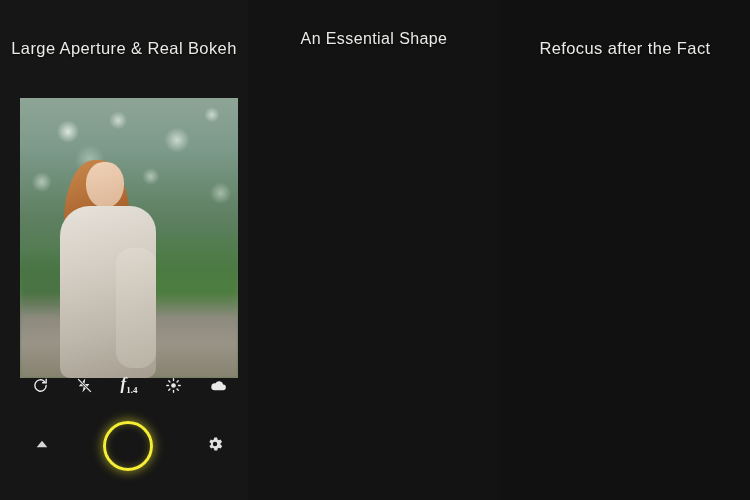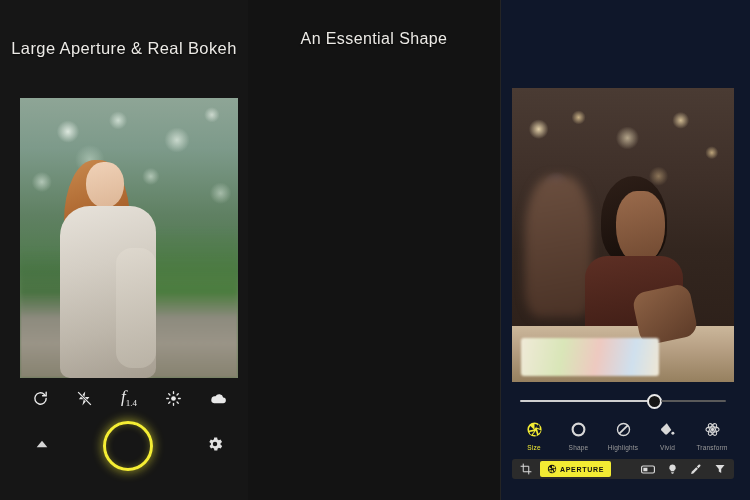--- a/index.html
+++ b/index.html
@@ -3,21 +3,21 @@
 <meta charset="utf-8">
 <style>
   * { margin:0; padding:0; box-sizing:border-box; }
   html,body{ width:750px; height:500px; }
   body{
     background:#0b0b0b;
     font-family:"Liberation Sans", sans-serif;
     overflow:hidden;
     position:relative;
   }
-  .stage{ position:absolute; inset:0; background:#0f172a; }
+  .stage{ position:absolute; inset:0; background:#ffffff; }
 
   
   .panel{ position:absolute; top:0; bottom:0; background:#111111; }
   .panel.p1{ left:0;   width:248px; background:#161616; }
   .panel.p2{ left:248px; width:252px; background:#131313; }
   .panel.p3{ left:500px; width:250px; background:#111111; }
   .divider{ position:absolute; top:0; bottom:0; width:1px; background:#242424; }
 
   
   .heading{
@@ -137,23 +137,24 @@
   }
   .ph2 .arm{
     position:absolute; left:56%; bottom:14%; width:26%; height:18%;
     border-radius:14px;
     background:linear-gradient(150deg,#8d6245,#5d3b28);
     transform:rotate(-12deg);
   }
 
   
   .camrow{
-    position:absolute; left:20px; width:218px; top:384px; height:28px;
+    position:absolute; left:20px; width:218px; top:371px; height:28px;
     display:flex; align-items:center; justify-content:space-between;
     padding:0 8px;
+    font-weight:bold;
   }
   .camrow .ic{ width:24px; height:24px; display:flex; align-items:center; justify-content:center; color:#e8e8e8; }
   .fstop{ font-family:"Liberation Serif", serif; font-style:italic; font-size:17px; color:#ececec; letter-spacing:0; }
   .fstop sub{ font-size:9px; font-style:normal; }
 
   .camrow2{
     position:absolute; left:20px; width:218px; top:418px; height:56px;
     display:flex; align-items:center; justify-content:space-between; padding:0 14px;
   }
   .shutter{
@@ -374,14 +375,18 @@
       <div class="mb">
         <svg width="12" height="12" viewBox="0 0 24 24" fill="#dcdcdc">
           <path d="M3 4h18l-6.6 8.1V20L9.6 17v-4.9z"></path>
         </svg>
       </div>
     </div>
   </div>
 
   <div class="divider" style="left:500px"></div>
 
+  <div class="panel p3">
+    <div class="heading h3">Refocus after the Fact</div>
+
+  </div>
 
 </div>
 
 </body></html>

